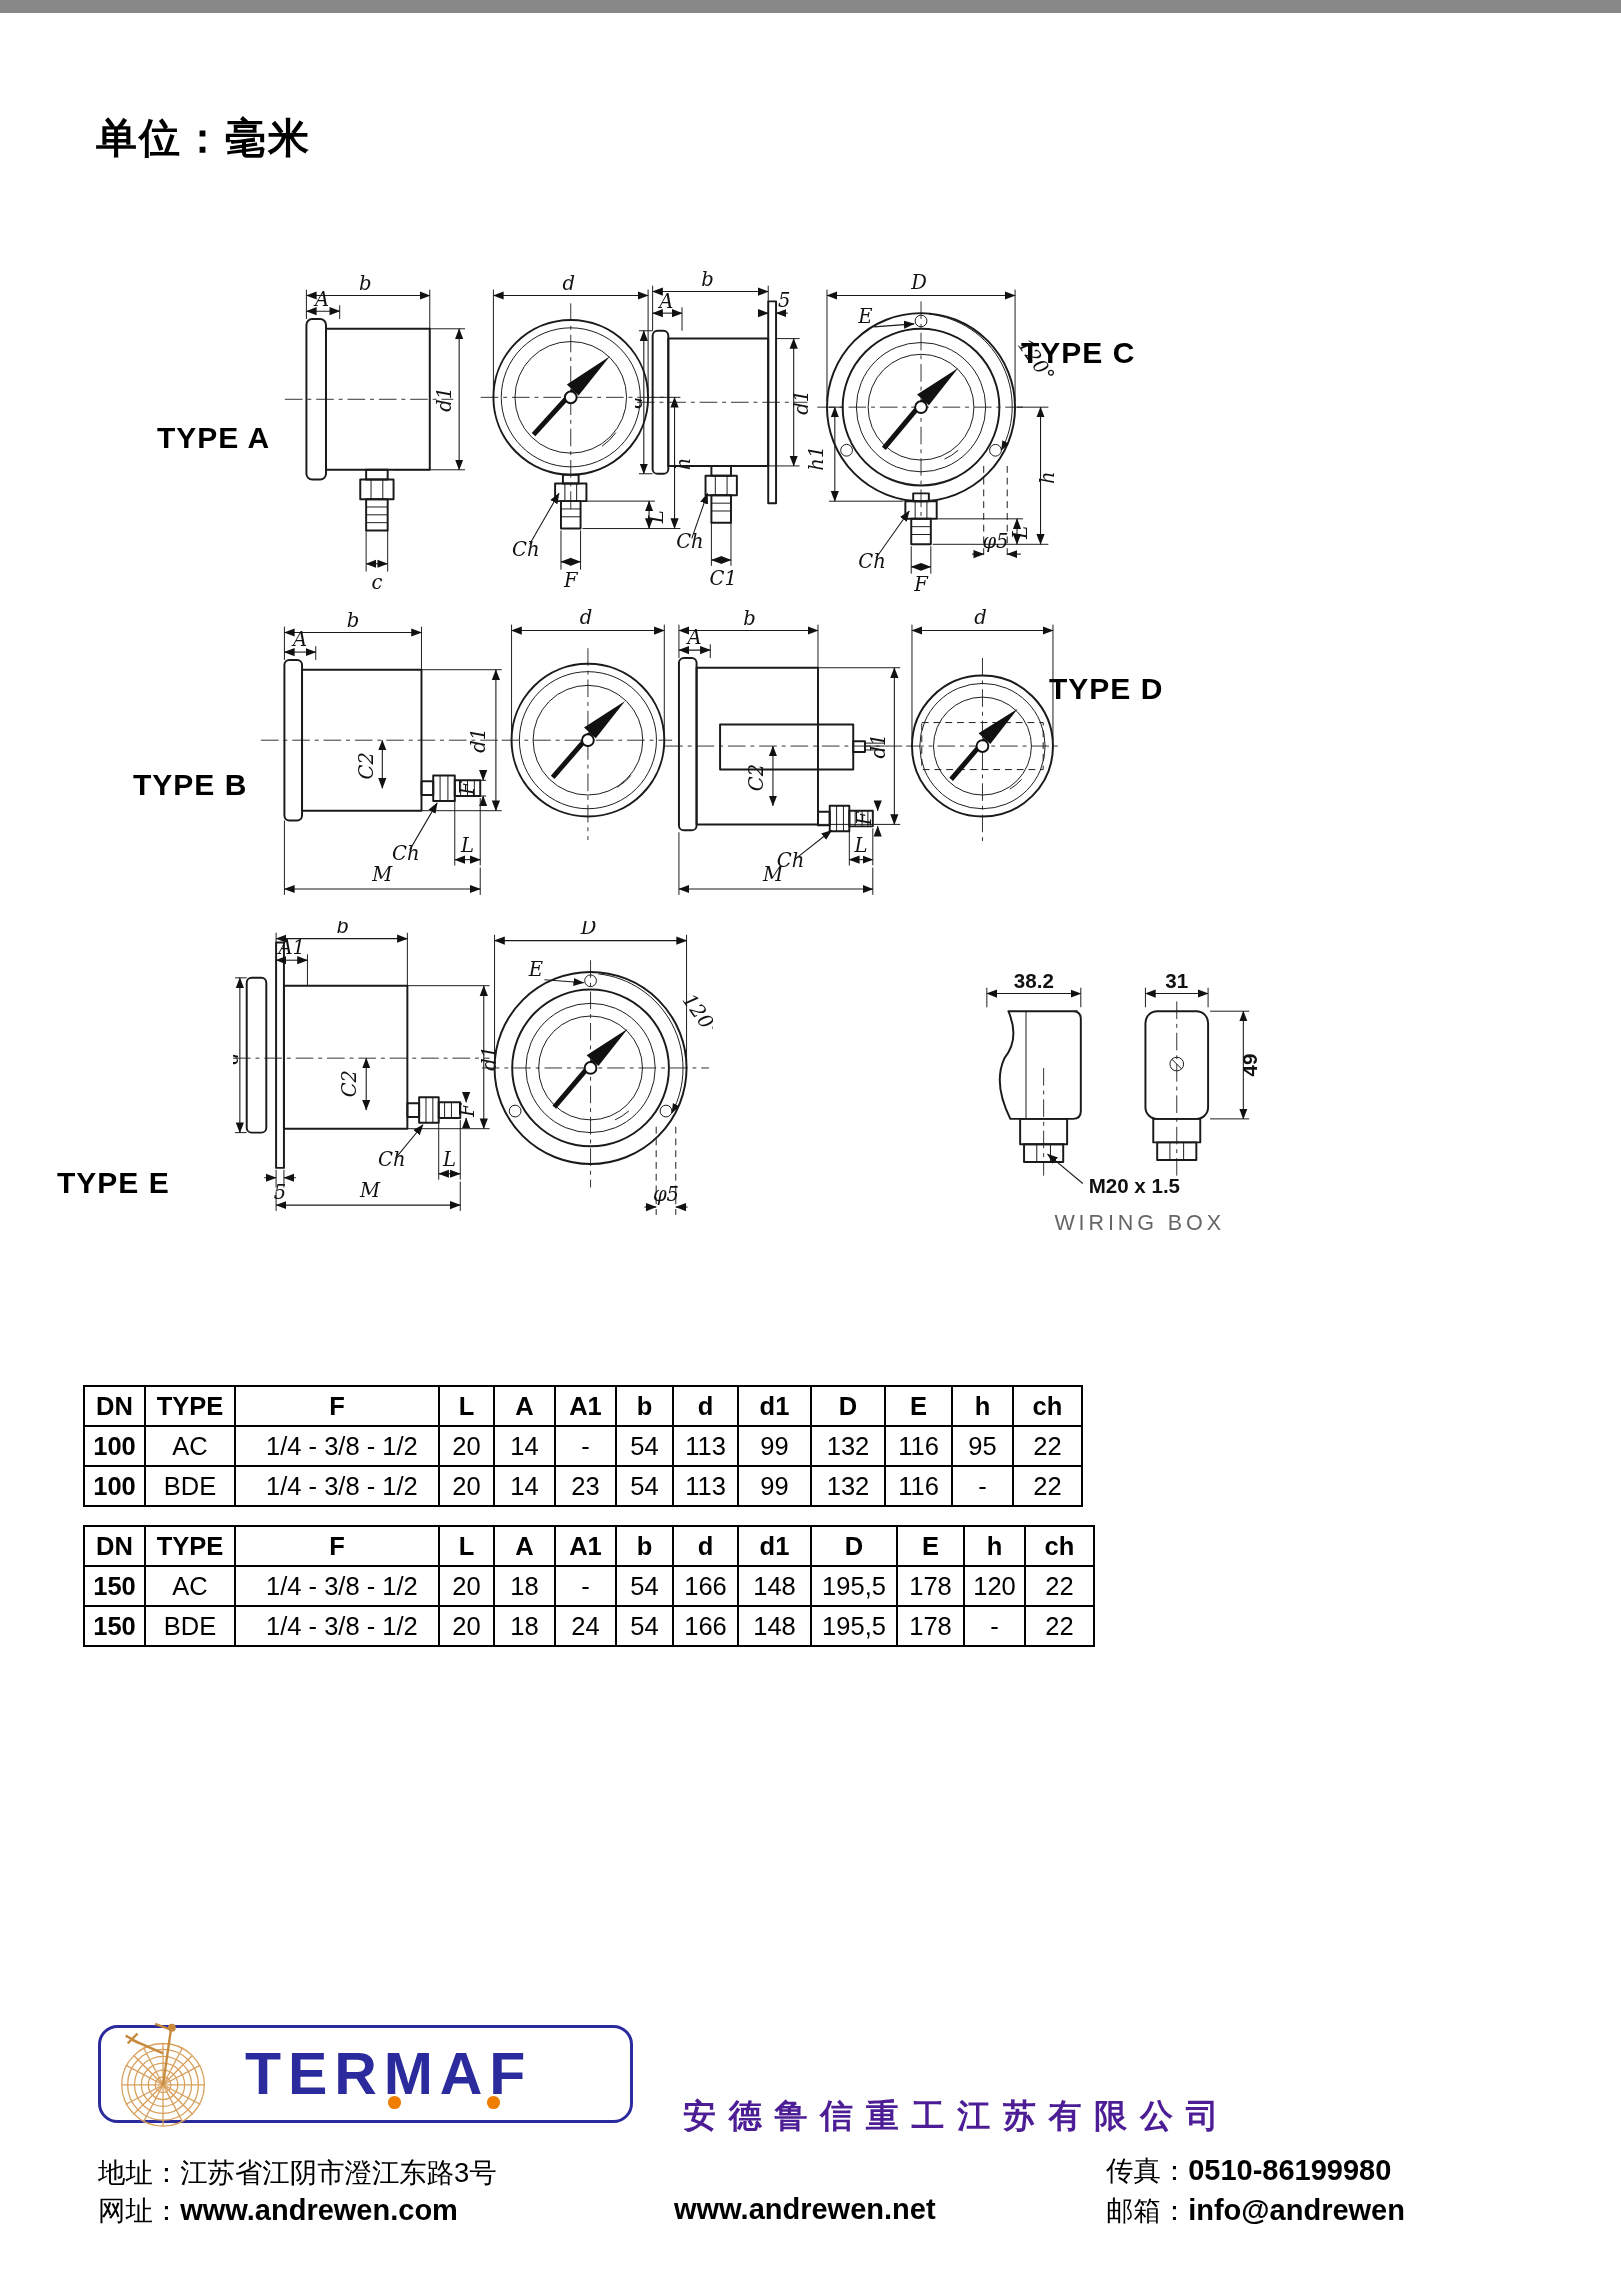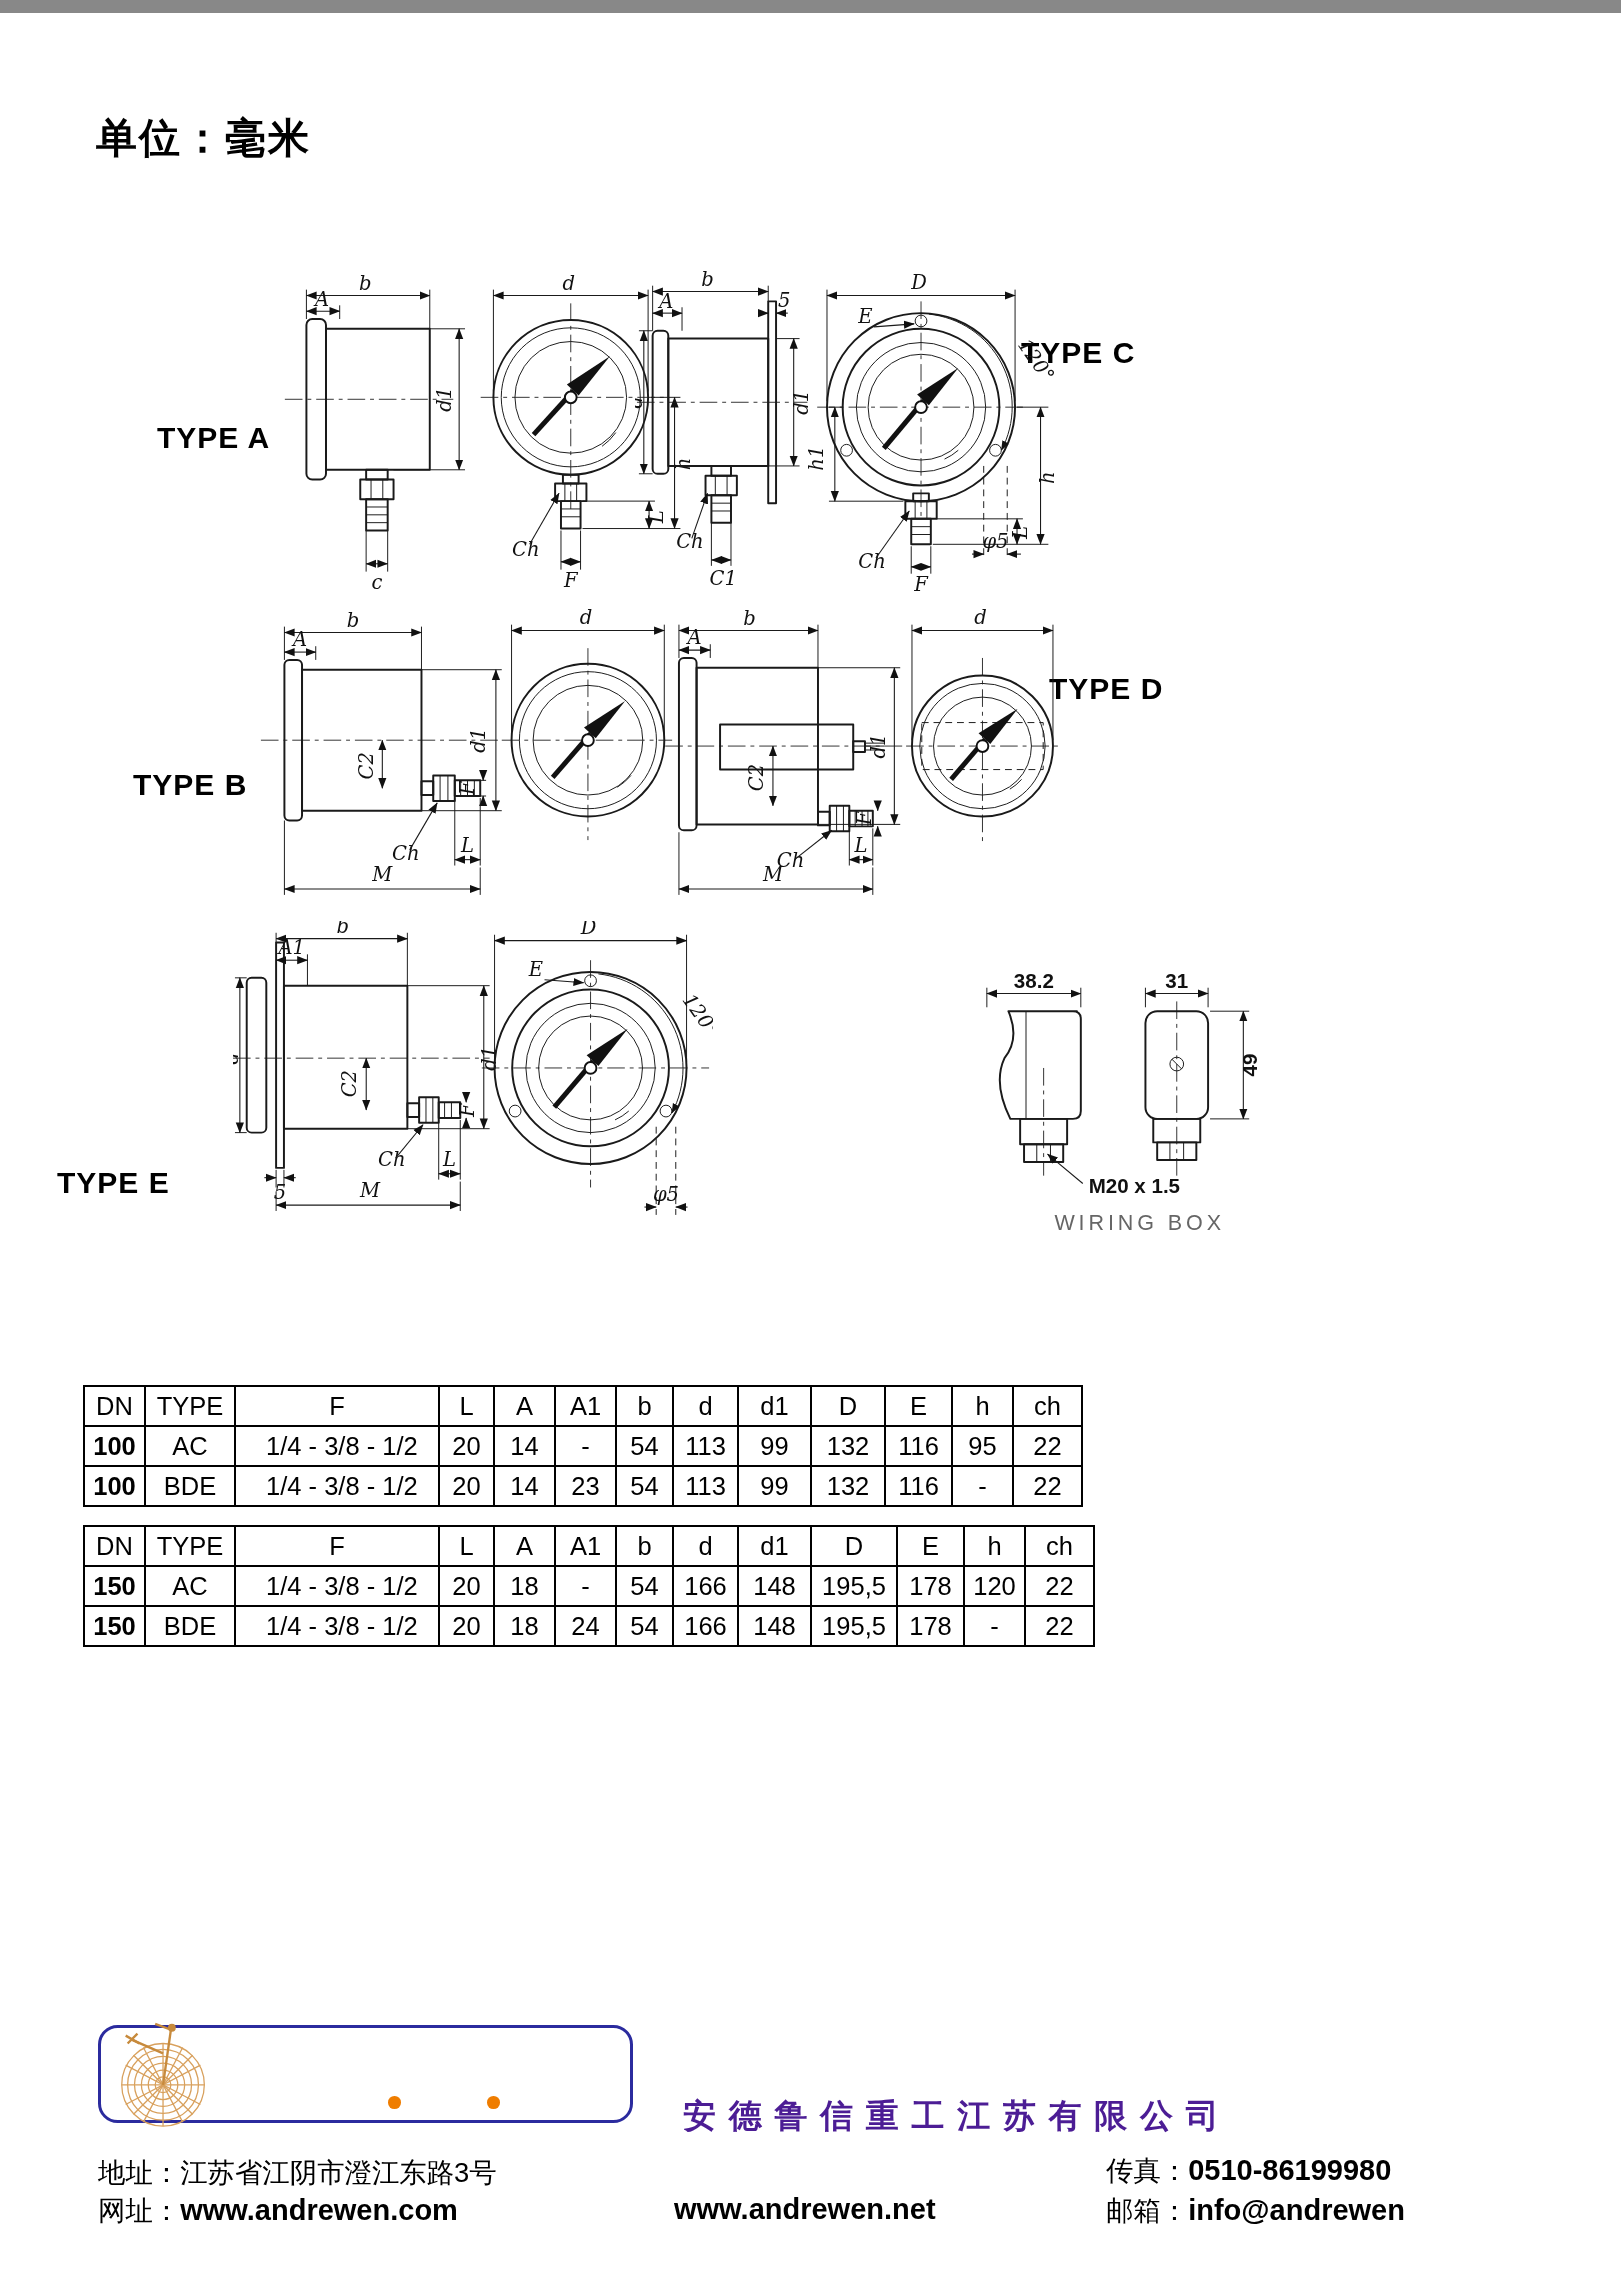--- a/index.html
+++ b/index.html
@@ -15,21 +15,21 @@
   svg .cl{fill:none;stroke:#1a1a1a;stroke-width:0.9;stroke-dasharray:18 5 4 5;}
   svg .dsh{fill:none;stroke:#1a1a1a;stroke-width:1;stroke-dasharray:7 5;}
   svg .nd{fill:#111;stroke:none;}
   svg text.dim{font:italic 20px "DejaVu Serif",serif;fill:#111;}
   svg text.dimB{font:bold 21px "Liberation Sans",sans-serif;fill:#111;}
   svg text.cap{font:400 22px "Liberation Sans",sans-serif;fill:#666;letter-spacing:4px;}
   
   table.dtable{position:absolute;border-collapse:collapse;table-layout:fixed;background:#fff;border:2.9px solid #000;}
   table.dtable th,table.dtable td{border:2px solid #000;text-align:center;
     font:25.5px "Liberation Sans",sans-serif;height:38px;padding:0 2px;white-space:nowrap;overflow:hidden;color:#000;}
-  table.dtable th{font-weight:normal;text-align:center;}
+  table.dtable th{font-weight:bold;text-align:center;}
   table.dtable td.c0{font-weight:bold;}
   table.dtable td.fcol{text-align:center;padding-left:11.8px;}
   
   #logo-box{left:98px;top:2012px;width:529px;height:92px;border:3.9px solid #2b2b9e;border-radius:19.6px;background:#fff;}
   #logo-text{left:245px;top:2027px;font:bold 59px "Liberation Sans",sans-serif;color:#2b2b9e;letter-spacing:6.9px;}
   .logo-dot{width:12.7px;height:12.7px;border-radius:50%;background:#ef7d00;}
   #company-cn{left:683px;top:2081px;font:bold 33px "Liberation Sans",sans-serif;color:#4c1d95;letter-spacing:12.7px;white-space:nowrap;}
   .ft-label{font:27.4px "Liberation Sans",sans-serif;color:#000;}
   .ft-bold{font:bold 29px "Liberation Sans",sans-serif;color:#000;white-space:pre;}
   .ft-line{white-space:nowrap;}
@@ -604,20 +604,21 @@
         <line x1="96" y1="52" x2="20" y2="92"></line>
     </g>
     <g stroke="#c78a3c" fill="none" stroke-width="2.4">
       <line x1="58" y1="72" x2="66" y2="16"></line>
       <line x1="66" y1="16" x2="50" y2="10"></line>
       <line x1="58" y1="40" x2="26" y2="26"></line>
       <path d="M22,30 L32,20 M20,22 L34,30"></path>
     </g>
     <circle cx="67" cy="14" r="4" fill="#c78a3c"></circle>
   </svg>
+  <div class="abs" id="logo-text">TERMAF</div>
   <div class="abs logo-dot" style="left:388px;top:2083px;"></div>
   <div class="abs logo-dot" style="left:487px;top:2083px;"></div>
 
   <div class="abs" id="company-cn">安德鲁信重工江苏有限公司</div>
 
   <div class="abs ft-line" style="left:98px;top:2142px;">
     <span class="ft-label">地址：</span><span class="ft-label">江苏省江阴市澄江东路3号</span>
   </div>
   <div class="abs ft-line" style="left:1106px;top:2140px;">
     <span class="ft-label">传真：</span><span class="ft-bold">0510-86199980</span>

